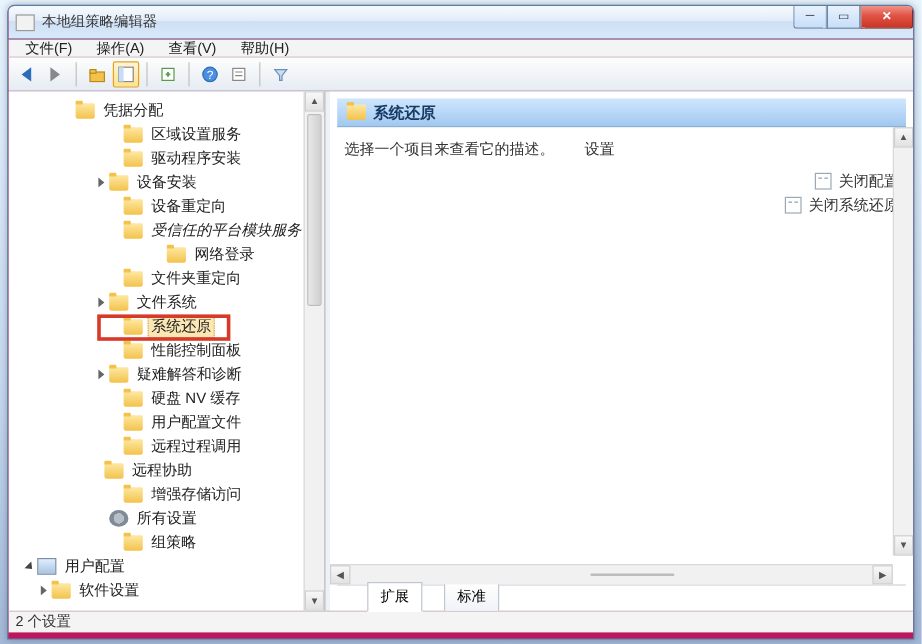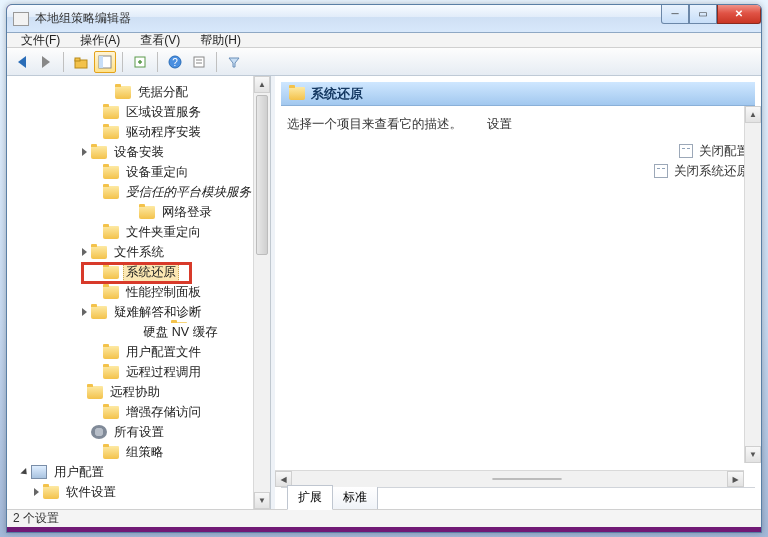--- a/index.html
+++ b/index.html
@@ -1,17 +1,17 @@
 <!DOCTYPE html>
 <html><head>
 <meta charset="utf-8">
 <style>
 * { box-sizing: border-box; margin: 0; padding: 0; font-family: "Microsoft YaHei", "Segoe UI", sans-serif; }
 body { width: 768px; height: 537px; background: linear-gradient(180deg, #e8f4ff 0%, #c5d8ef 60%, #a3b8d8 100%); overflow: hidden; }
-.window { position: absolute; left: 6px; top: 4px; width: 756px; height: 529px; background: #701a75; border: 1px solid #5a7fa5; border-radius: 6px 6px 0 0; overflow: hidden; box-shadow: 0 0 6px rgba(0,0,0,.25); }
+.window { position: absolute; left: 6px; top: 4px; width: 756px; height: 529px; background: #be185d; border: 1px solid #5a7fa5; border-radius: 6px 6px 0 0; overflow: hidden; box-shadow: 0 0 6px rgba(0,0,0,.25); }
 
 
 .titlebar { height: 28px; background: linear-gradient(180deg, #f7fbff 0%, #e1ecf9 45%, #cfe0f4 46%, #d8e8fb 100%); border-bottom: 1px solid #8fa8c4; display: flex; align-items: center; padding: 0 6px; position: relative; }
 .tb-icon { width: 16px; height: 14px; background: #f2f2f2; border: 1px solid #999; display: inline-block; }
 .tb-title { font-size: 12px; color: #333; margin-left: 6px; }
 .tb-btns { position: absolute; right: 0; top: -1px; display: flex; }
 .tb-btn { width: 28px; height: 20px; border: 1px solid #6b87a8; border-top: none; background: linear-gradient(180deg, #eaf3fd, #c7def8); display: flex; align-items: center; justify-content: center; font-size: 10px; color: #333; }
 .tb-btn.min { border-radius: 0 0 0 3px; }
 .tb-btn.close { width: 44px; background: linear-gradient(180deg, #f29a90, #e05345 48%, #c93524); color: #fff; border-color: #8a2a1f; border-radius: 0 0 3px 0; font-weight: bold; }
 
@@ -68,21 +68,21 @@
 
 .vscroll { position: absolute; right: 0; top: 0; bottom: 24px; width: 17px; background: #f1f1f1; border-left: 1px solid #d9d9d9; display: flex; flex-direction: column; }
 .vscroll .btn { height: 17px; background: linear-gradient(180deg,#f8f8f8,#e2e2e2); border: 1px solid #cfcfcf; display: flex; align-items: center; justify-content: center; font-size: 8px; color: #555; }
 .vscroll .track { flex: 1; }
 .hscroll { position: absolute; height: 17px; left: 0; right: 17px; bottom: 0; background: #f1f1f1; border-top: 1px solid #d9d9d9; display: flex; }
 .hscroll .btn { width: 17px; background: linear-gradient(180deg,#f8f8f8,#e2e2e2); border: 1px solid #cfcfcf; display: flex; align-items: center; justify-content: center; font-size: 8px; color: #555; }
 .hscroll .thumb { width: 70px; margin-left: 200px; background: linear-gradient(180deg,#e8e8e8,#cfcfcf); border: 1px solid #bcbcbc; border-radius: 2px; }
 .hscroll .track { flex: 1; display: flex; align-items: center; }
 
 .r-tabs { height: 22px; display: flex; align-items: flex-end; padding-left: 6px; border-top: 1px solid #d0d4da; margin: 0 6px; }
-.r-tab { font-size: 12px; padding: 3px 10px; border: 1px solid #bfc6d0; border-bottom: none; background: linear-gradient(180deg,#fff,#f0f3f8); margin-right: -1px; cursor: default; }
+.r-tab { font-size: 12px; padding: 3px 10px; border: 1px solid #bfc6d0; border-bottom: none; background: linear-gradient(180deg,#fff,#f0f3f8); margin-right: -1px; cursor: default; margin-left: 19px; }
 .r-tab.active { background: #fff; border-bottom: 1px solid #fff; position: relative; top: 1px; }
 
 
 .status { height: 18px; background: #f4f4f4; border-top: 1px solid #d0d0d0; font-size: 12px; color: #333; padding-left: 6px; display: flex; align-items: flex-start; }
 
 
 .left-scroll { position: absolute; right: 0; top: 0; bottom: 0; width: 17px; background: #f1f1f1; border-left: 1px solid #d9d9d9; display: flex; flex-direction: column; }
 .left-scroll .btn { height: 17px; background: linear-gradient(180deg,#f8f8f8,#e2e2e2); border: 1px solid #cfcfcf; display:flex;align-items:center;justify-content:center;font-size:8px;color:#555;}
 .left-scroll .thumb { height: 160px; margin: 2px; background: linear-gradient(90deg,#e8e8e8,#cfcfcf); border: 1px solid #bcbcbc; border-radius: 2px; }
 .left-scroll .track{flex:1;}
@@ -154,21 +154,21 @@
     <div class="tool">
         <svg width="14" height="14">
           <path d="M2 3 L12 3 L8 8 L8 12 L6 12 L6 8 Z" fill="#c8def4" stroke="#6b8fb8"></path>
         </svg>
       </div>
   </div>
 
   <div class="body">
     <div class="left">
       <div class="tree" id="tree">
-          <div class="tree-row" style="padding-left: 96px;">
+          <div class="tree-row" style="padding-left: 44px;">
             <span style="width: 12px; display: inline-block;"></span>
             <span class="folder"></span>
             <span class="tree-label">凭据分配</span>
           </div>
           <div class="tree-row" style="padding-left: 84px;">
             <span style="width: 12px; display: inline-block;"></span>
             <span class="folder"></span>
             <span class="tree-label">区域设置服务</span>
           </div>
           <div class="tree-row" style="padding-left: 84px;">
@@ -214,21 +214,21 @@
           <div class="tree-row" style="padding-left: 84px;">
             <span style="width: 12px; display: inline-block;"></span>
             <span class="folder"></span>
             <span class="tree-label">性能控制面板</span>
           </div>
           <div class="tree-row" style="padding-left: 72px;">
             <span class="exp closed"></span>
             <span class="folder"></span>
             <span class="tree-label">疑难解答和诊断</span>
           </div>
-          <div class="tree-row" style="padding-left: 84px; flex-direction: column;">
+          <div class="tree-row" style="padding-left: 84px;">
             <span style="width: 12px; display: inline-block;"></span>
             <span class="folder"></span>
             <span class="tree-label">硬盘 NV 缓存</span>
           </div>
           <div class="tree-row" style="padding-left: 84px;">
             <span style="width: 12px; display: inline-block;"></span>
             <span class="folder"></span>
             <span class="tree-label">用户配置文件</span>
           </div>
           <div class="tree-row" style="padding-left: 84px;">

